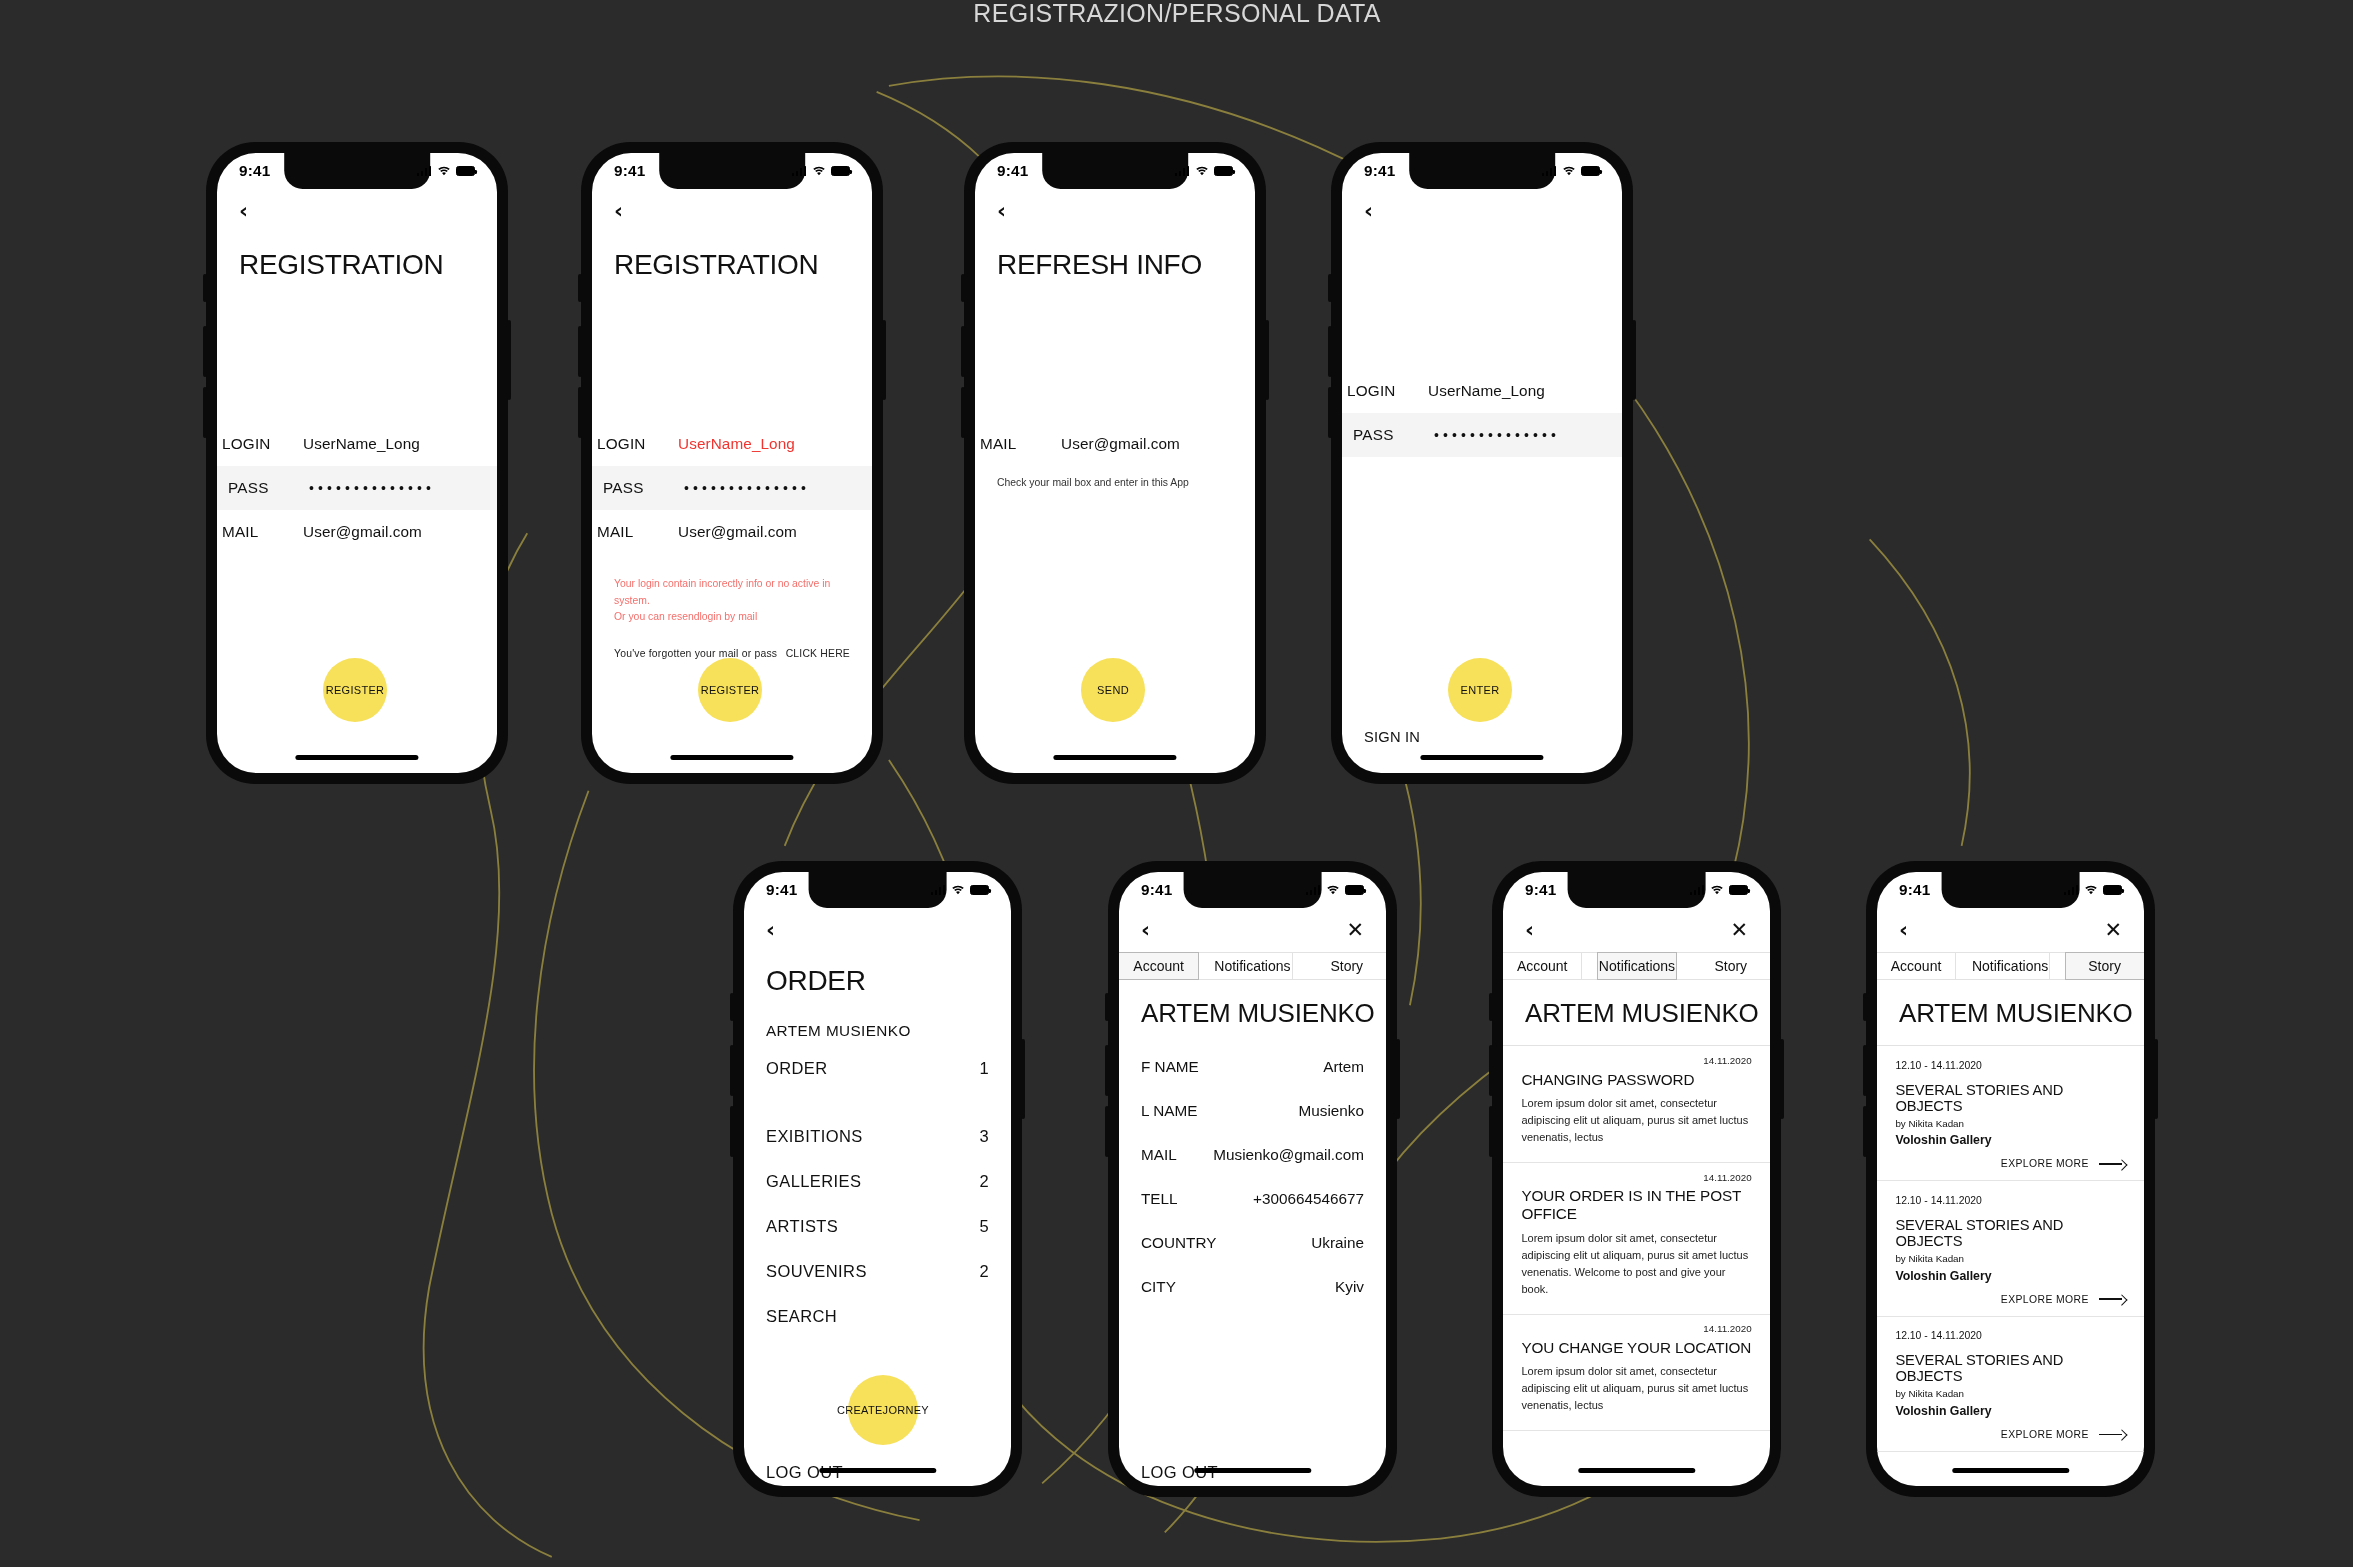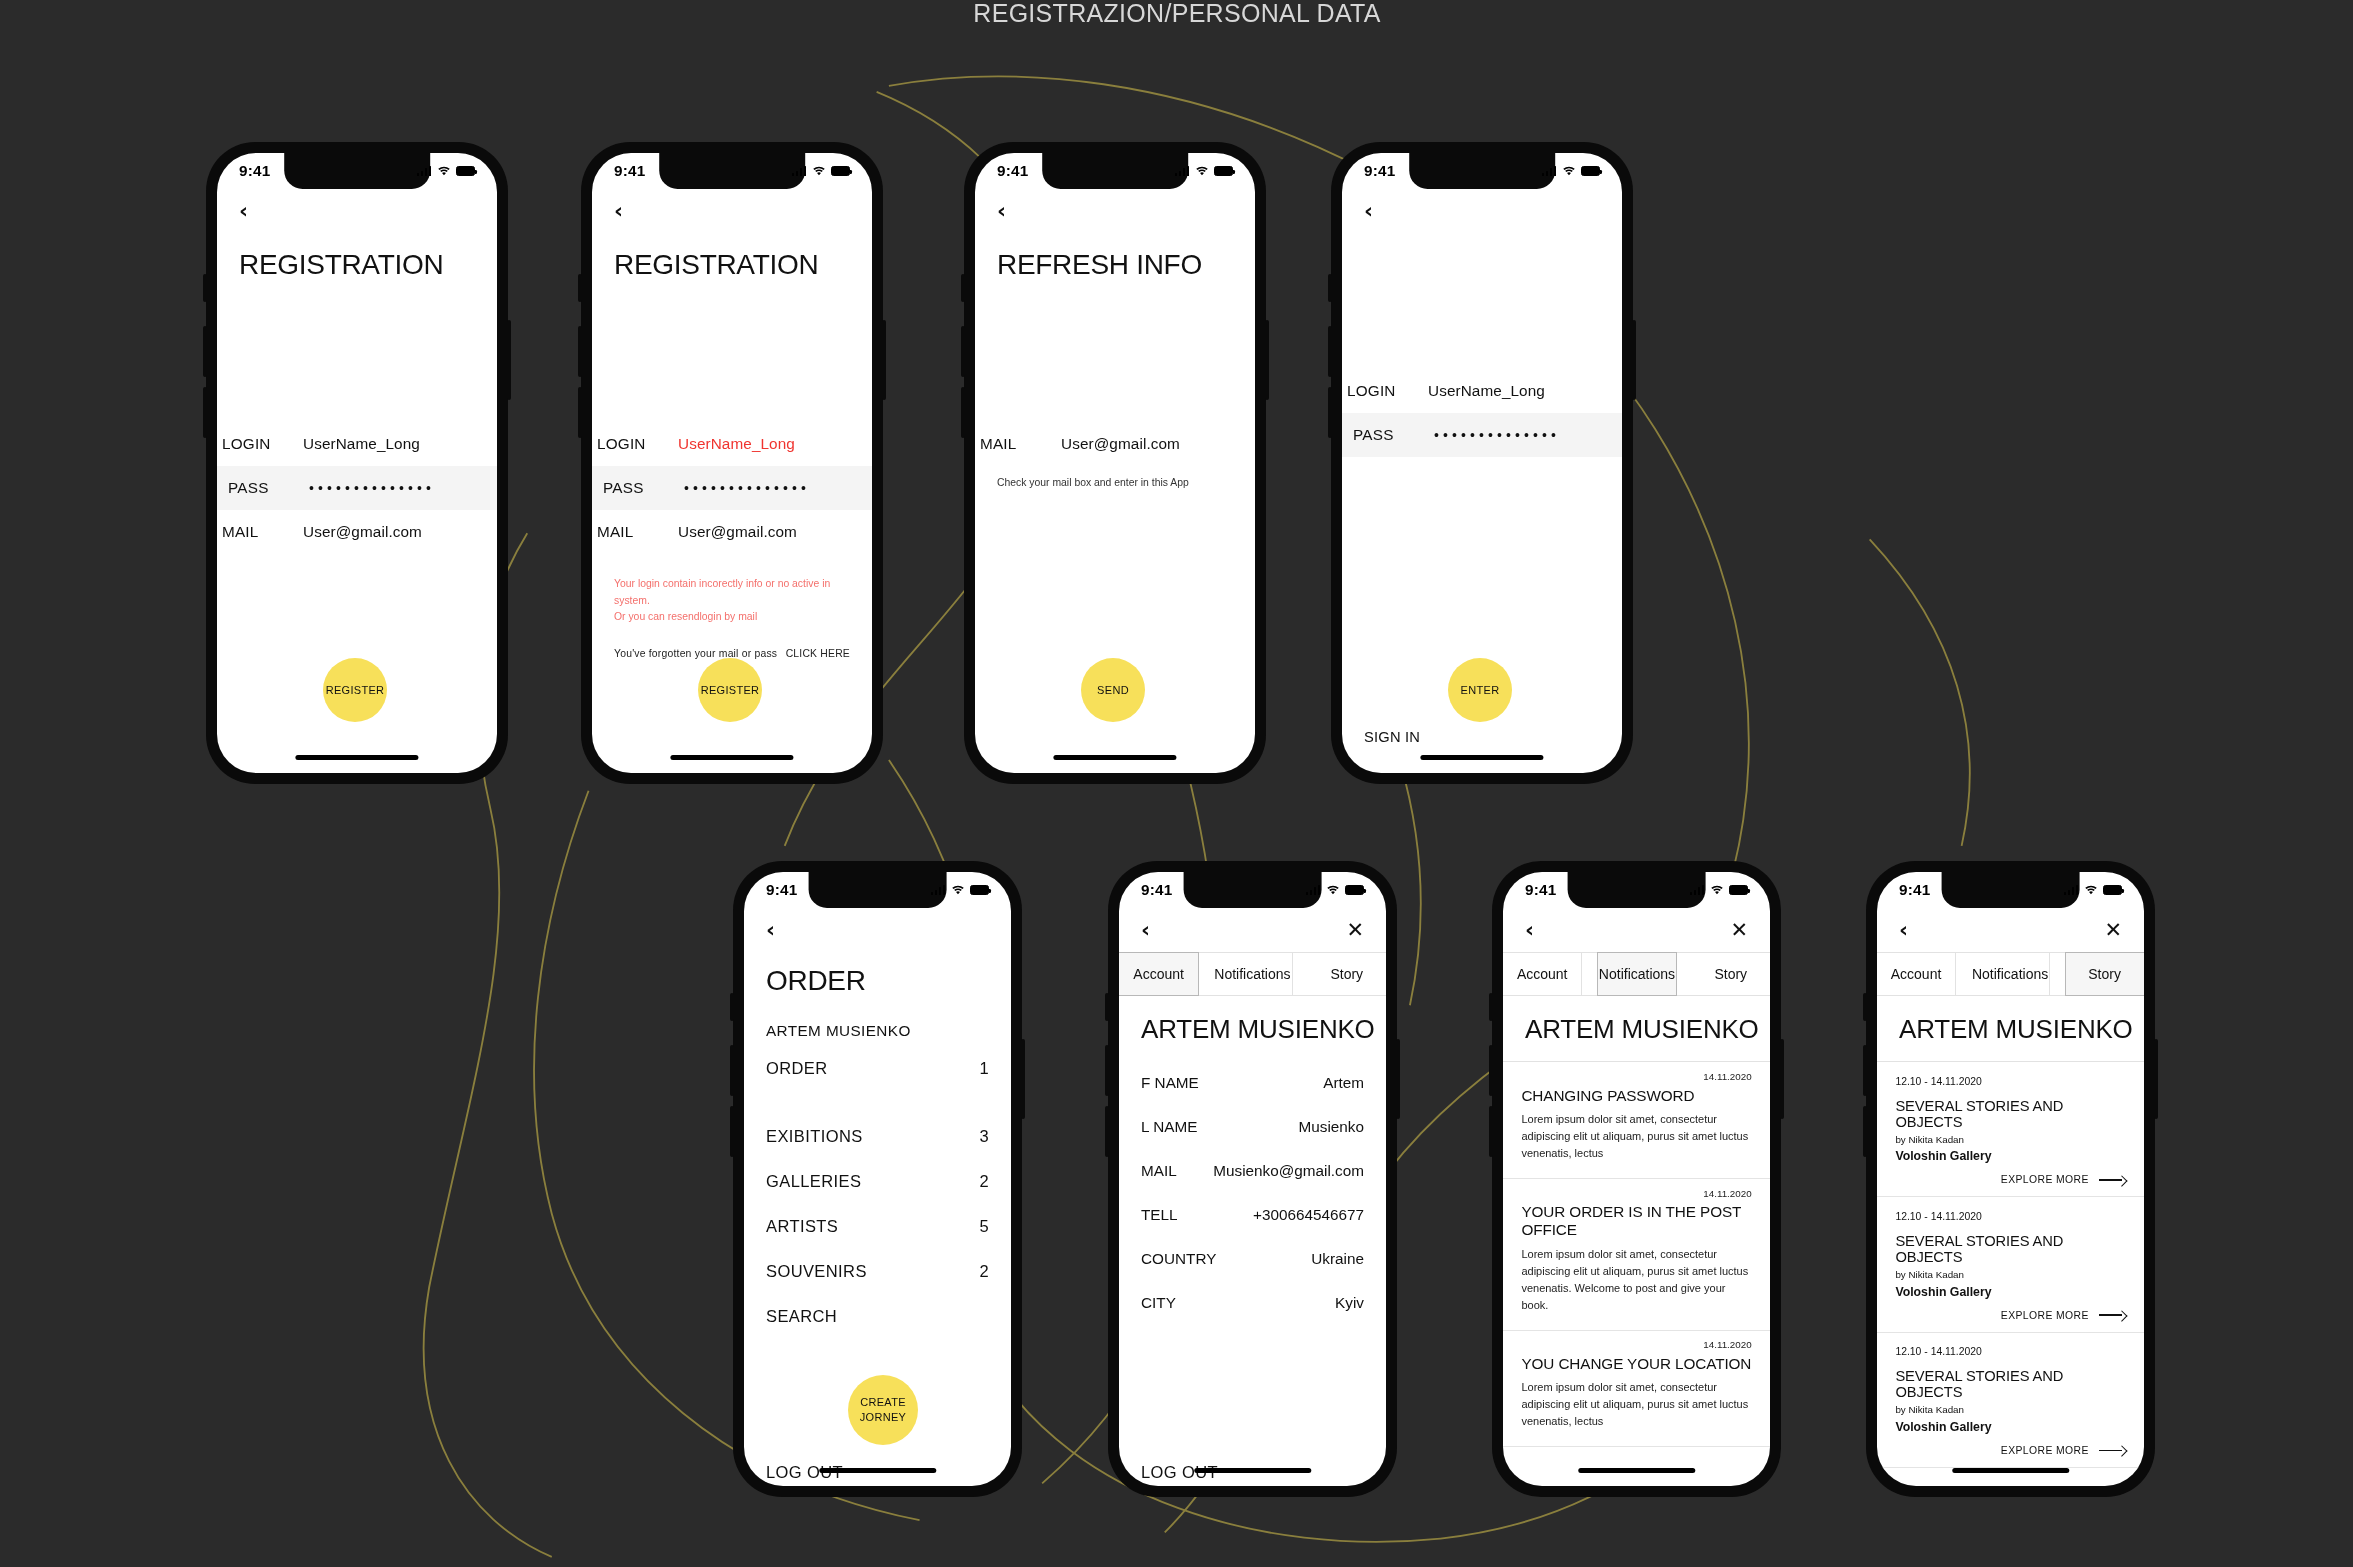--- a/index.html
+++ b/index.html
@@ -146,21 +146,21 @@
     display: flex; justify-content: space-between; align-items: center;
     font-size: 16.5px; color: #111; letter-spacing: 0.4px; height: 45px;
   }
   .logout {
     position: absolute; left: 22px; font-size: 16.5px; color: #111; letter-spacing: 0.4px;
   }
 
   
   .tabs {
     display: flex; border-top: 1.2px solid #e2e2e2; border-bottom: 1.2px solid #e2e2e2;
-    height: 44px;
+    height: 28px;
     gap: 15px;
   }
   .tab {
     flex: 1; display: flex; align-items: center; justify-content: center;
     font-size: 14px; color: #111; background: #fff;
     border-right: 1.2px solid #e2e2e2;
   }
   .tab:last-child { border-right: none; }
   .tab.active { background: #f6f6f6; border: 1.2px solid #b8b8b8; margin: -1.2px -0.6px; }
 
@@ -468,21 +468,21 @@
           </div>
           <div class="mrow">
             <span>SOUVENIRS</span>
             <span>2</span>
           </div>
           <div class="mrow">
             <span>SEARCH</span>
             <span></span>
           </div>
         </div>
-        <div class="yellow-btn" style="left:104px; top:467px; width:70px; height:70px; flex-direction:column;">
+        <div class="yellow-btn" style="left:104px; top:467px; width:70px; height:70px; flex-direction:row;">
           <span>CREATE</span>
           <span>JORNEY</span>
         </div>
         <div class="logout" style="top:555px;">LOG OUT</div>
       </div>
       <div class="home-ind"></div>
     </div>
   </div>
 
   <div class="phone" style="left:1108px; top:861px; width:289px; height:636px;">

